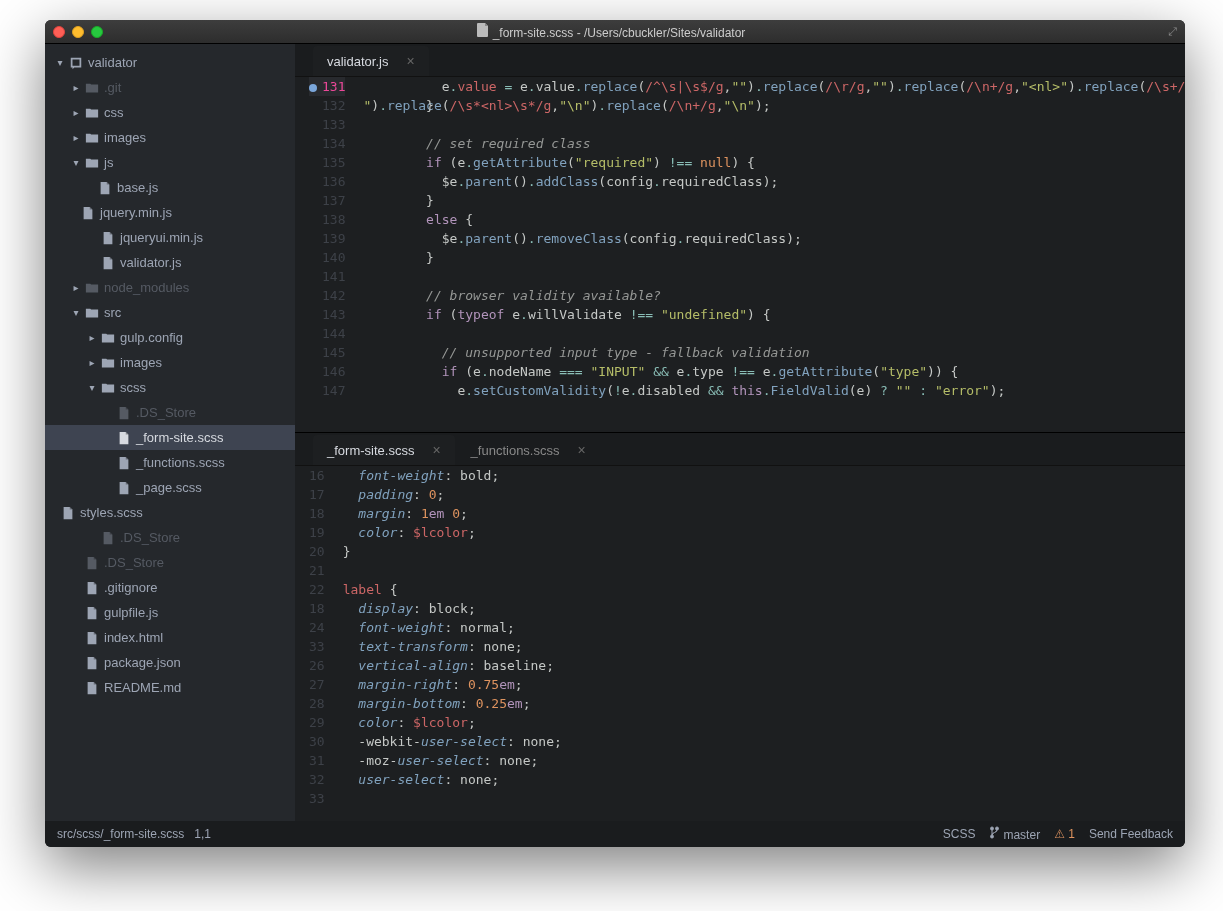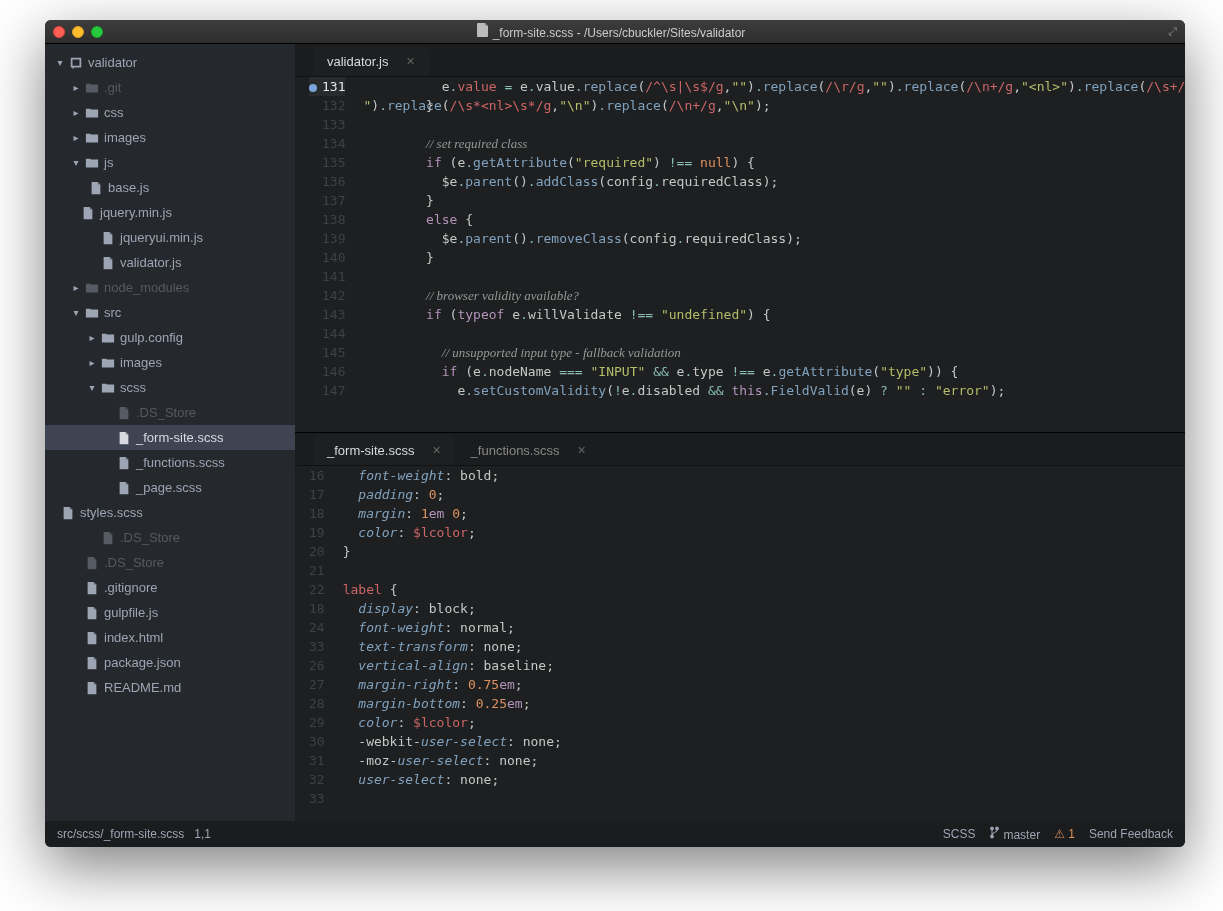--- a/index.html
+++ b/index.html
@@ -27,28 +27,28 @@
 .pane{display:flex;flex-direction:column;min-height:0;}
 .pane.top{flex:1;}
 .pane.bot{flex:1;border-top:1px solid #000;}
 .tabs{height:33px;background:#1a1c1e;display:flex;align-items:flex-end;padding-left:18px;flex-shrink:0;border-bottom:1px solid #111;}
 .tab{height:30px;display:flex;align-items:center;padding:0 14px;color:#888;font-size:13px;position:relative;cursor:pointer;margin-right:2px;}
 .tab.active{background:#1d1f21;color:#d7dae0;border-top-left-radius:4px;border-top-right-radius:4px;}
 .tab .x{margin-left:18px;color:#666;font-size:14px;}
 .editor{flex:1;display:flex;overflow:hidden;font-family:"Menlo","Consolas",monospace;font-size:13px;line-height:19px;}
 .gutter{flex-shrink:0;background:#1d1f21;padding:0 10px 0 14px;text-align:right;color:#3d4148;user-select:none;}
 .gutter .ln{height:19px;}
-.gutter .ln.hl{background:#282a2e;color:#e5e5e5;}
+.gutter .ln.hl{background:#282a2e;color:#ec4899;}
 .gutter .mod{display:inline-block;width:8px;height:8px;border-radius:50%;background:#7aa6da;margin-right:5px;vertical-align:middle;}
 .code{flex:1;padding-left:8px;white-space:pre;overflow-x:auto;}
 .code .cl{height:19px;}
 .c-k{color:#b294bb;}
 .c-s{color:#b5bd68;}
 .c-n{color:#de935f;text-align:right;}
-.c-c{color:#969896;font-style:italic;font-family:Liberation Serif, serif;}
+.c-c{color:#969896;font-style:italic;}
 .c-f{color:#81a2be;}
 .c-o{color:#8abeb7;}
 .c-p{color:#c5c8c6;}
 .c-e{color:#cc6666;}
 .c-sel{color:#cc6666;}
 .c-pr{color:#81a2be;font-style:italic;}
 .statusbar{height:26px;background:#1a1c1e;display:flex;align-items:center;padding:0 12px;color:#9da5b4;font-size:12px;flex-shrink:0;}
 .sb-l{flex:1;}
 .sb-r{display:flex;align-items:center;gap:14px;}
 .sb-r .warn{color:#de935f;}
@@ -116,21 +116,21 @@
           </div>
           <div class="tree-item" style="padding-left: 24px;">
             <span class="tw">▾</span>
             <span class="ic">
               <svg viewBox="0 0 16 16">
                 <path fill="currentColor" d="M1 3h5l1 1h8v9H1z"></path>
               </svg>
             </span>
             <span>js</span>
           </div>
-          <div class="tree-item" style="padding-left: 28px;">
+          <div class="tree-item" style="padding-left: 37px;">
             <span class="tw"></span>
             <span class="ic">
               <svg viewBox="0 0 16 16">
                 <path fill="currentColor" d="M3 1h7l3 3v11H3z"></path>
                 <path fill="#1d1f21" d="M10 1l3 3h-3z" opacity="0.4"></path>
               </svg>
             </span>
             <span>base.js</span>
           </div>
           <div class="tree-item" style="padding-left: 20px;">

